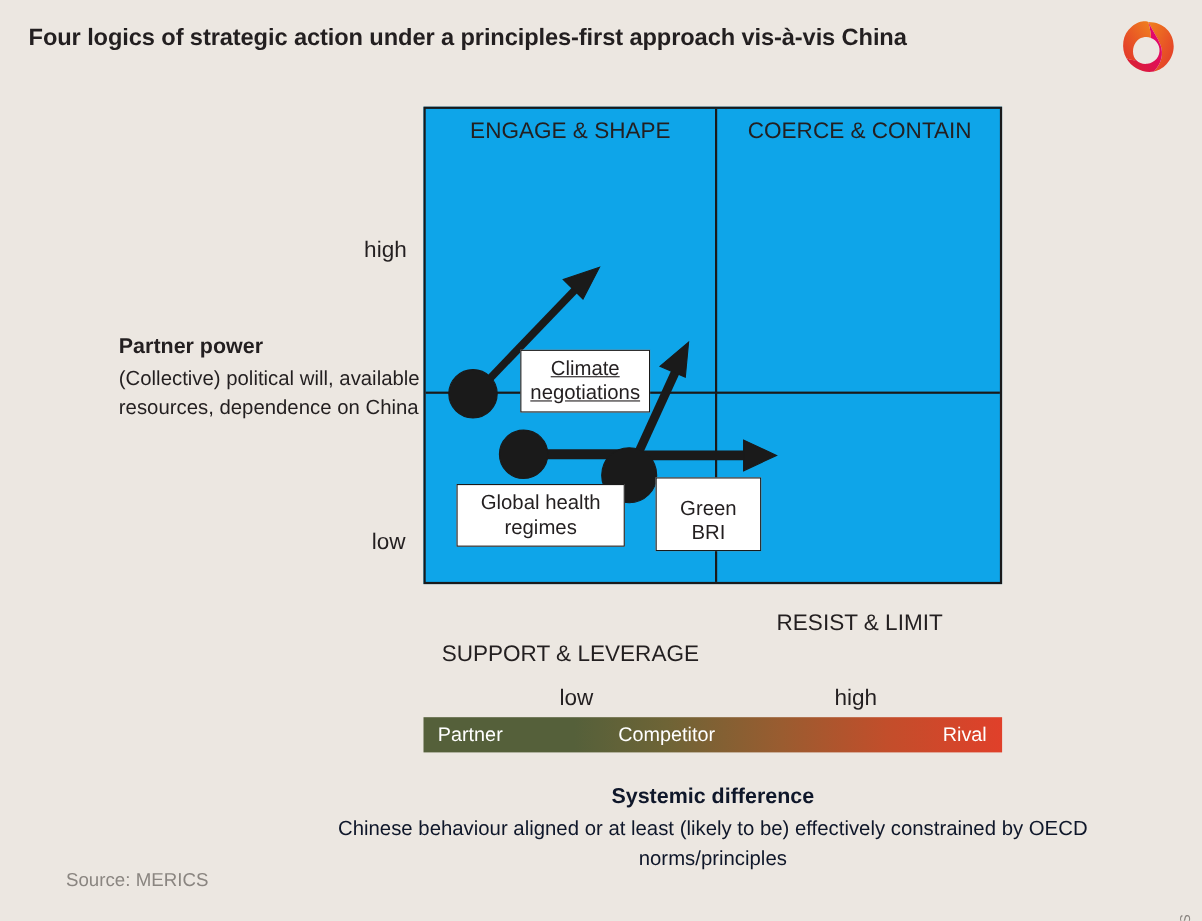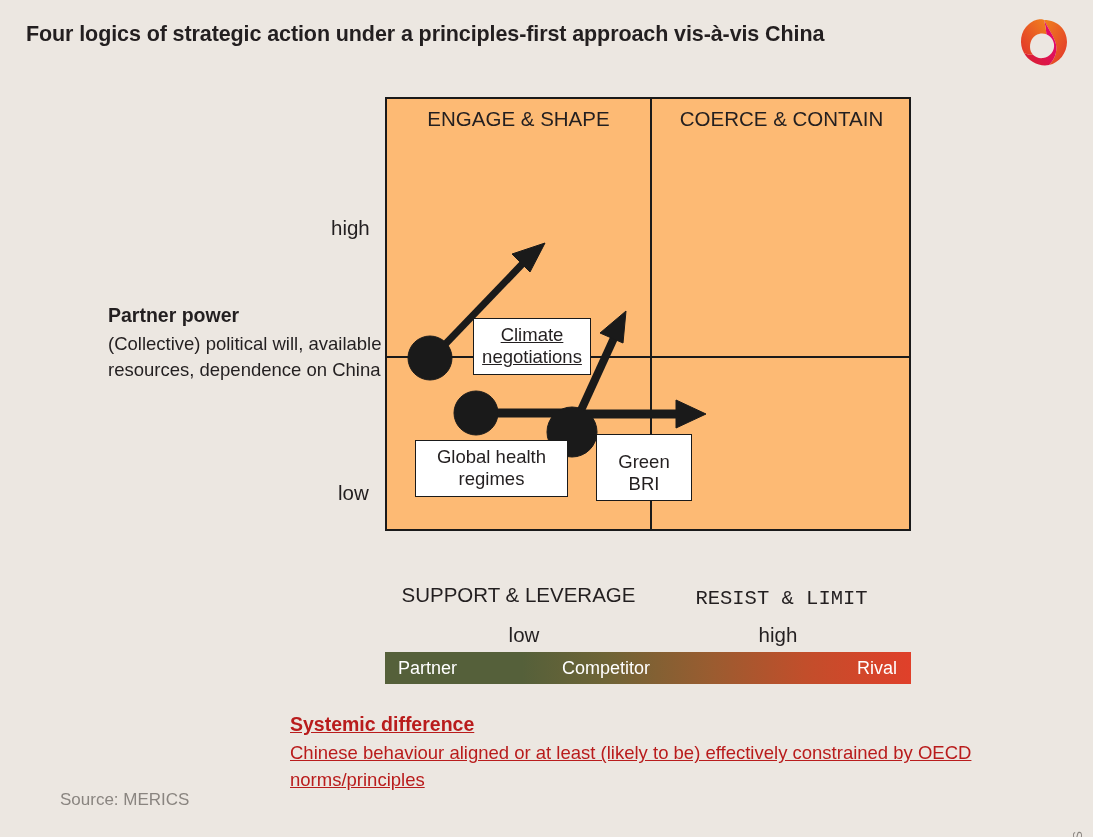--- a/index.html
+++ b/index.html
@@ -41,21 +41,21 @@
     height: 54px;
   }
 
   
   .matrix {
     position: absolute;
     left: 385px;
     top: 97px;
     width: 526px;
     height: 434px;
-    background: #fdba74;
+    background: #0ea5e9;
     border: 2px solid #1a1a1a;
     box-sizing: border-box;
   }
   .divider-v {
     position: absolute;
     left: 263px;
     top: 0;
     width: 1.6px;
     height: 100%;
     background: #1a1a1a;
@@ -71,21 +71,21 @@
   .quad-label {
     position: absolute;
     font-size: 20.5px;
     color: #231f20;
     white-space: nowrap;
     text-align: center;
   }
   .quad-tl { left: 0;     top: 8px;  width: 263px; }
   .quad-tr { left: 263px; top: 8px;  width: 263px; }
   .quad-bl { left: 0;     top: 484px; width: 263px; }
-  .quad-br { left: 263px; top: 488px; width: 263px; font-family: Liberation Mono, monospace; }
+  .quad-br { left: 263px; top: 456px; width: 263px; }
 
   
   .axis-tick {
     position: absolute;
     font-size: 20.5px;
     color: #231f20;
     white-space: nowrap;
   }
   .tick-y-high { left: 331px; top: 216px; }
   .tick-y-low  { left: 338px; top: 481px; }
@@ -158,24 +158,24 @@
   .grad-partner    { left: 13px; }
   .grad-competitor { left: 0; width: 442px; text-align: center; }
   .grad-rival      { right: 14px; }
 
   
   .xlabel-block {
     position: absolute;
     left: 290px;
     top: 710px;
     width: 716px;
+    text-align: center;
     font-size: 18.5px;
     line-height: 1.45;
-    color: #b91c1c;
-    text-decoration: underline;
+    color: #0f172a;
   }
   .xlabel-title {
     display: block;
     font-weight: bold;
     font-size: 19.5px;
     margin-bottom: 2px;
   }
   .xlabel-sub { display: block; }
 
   

